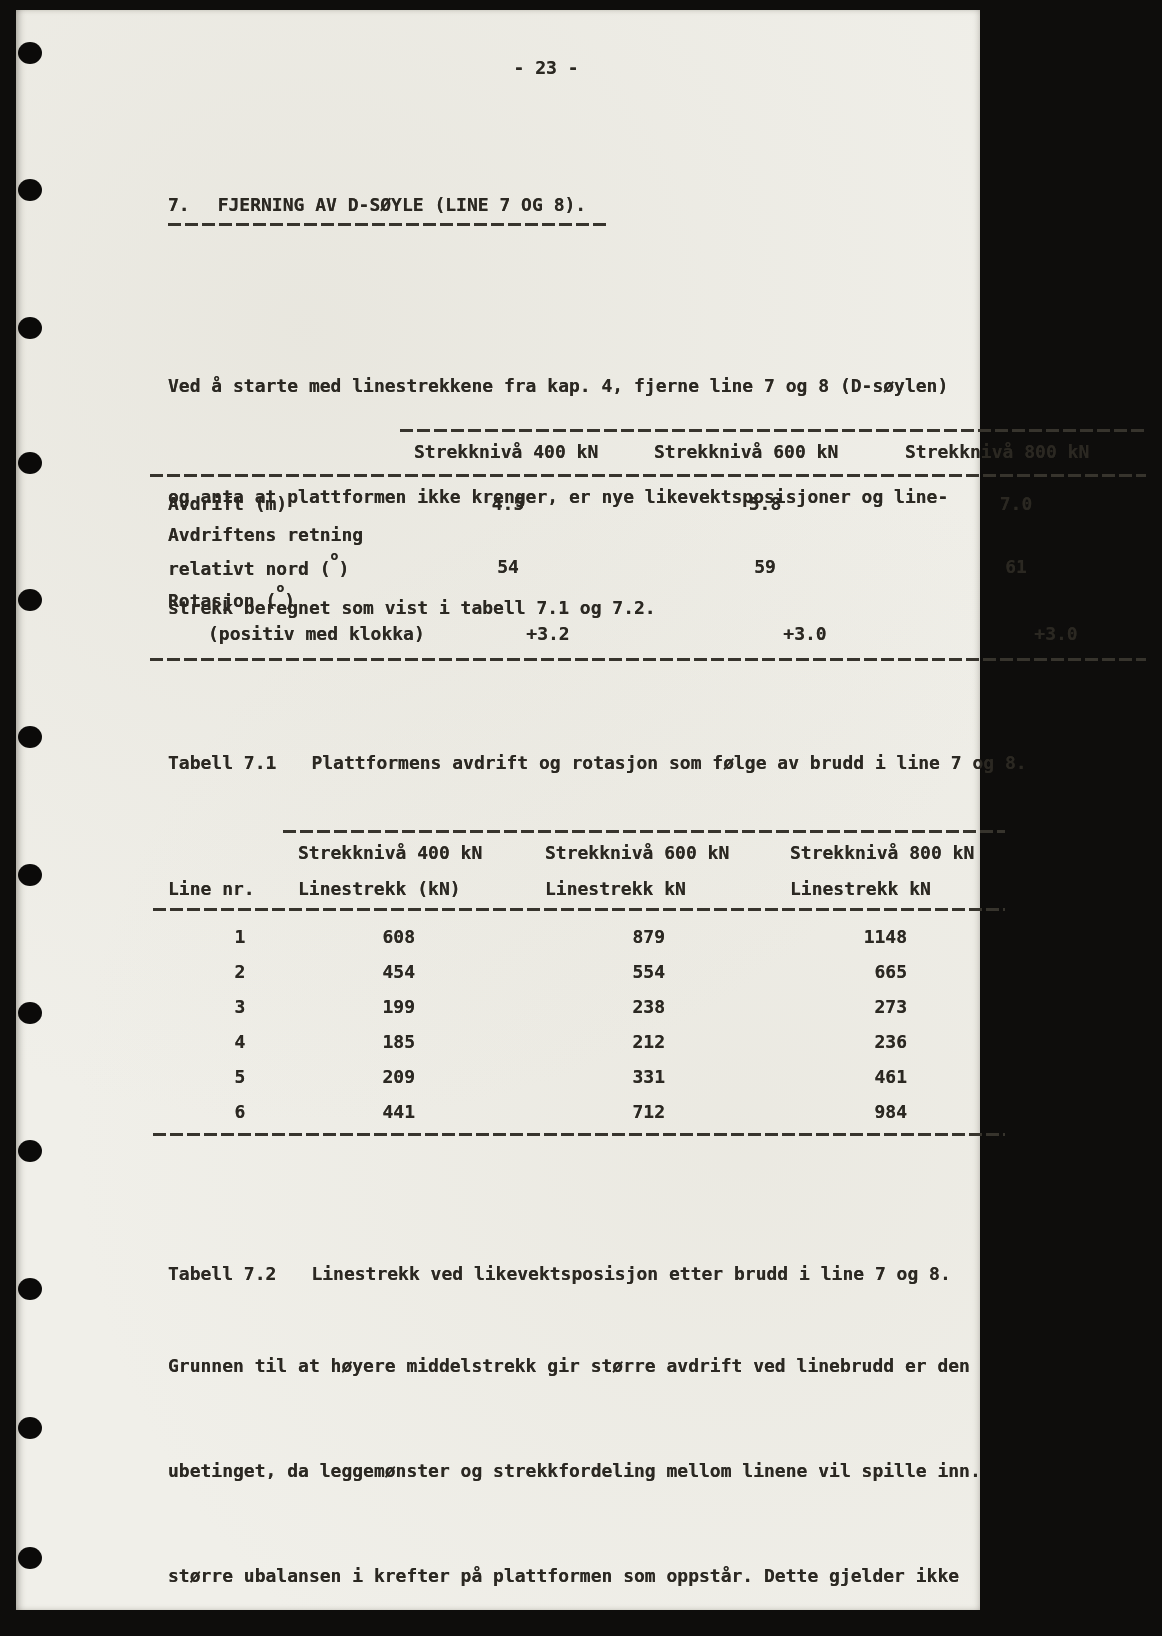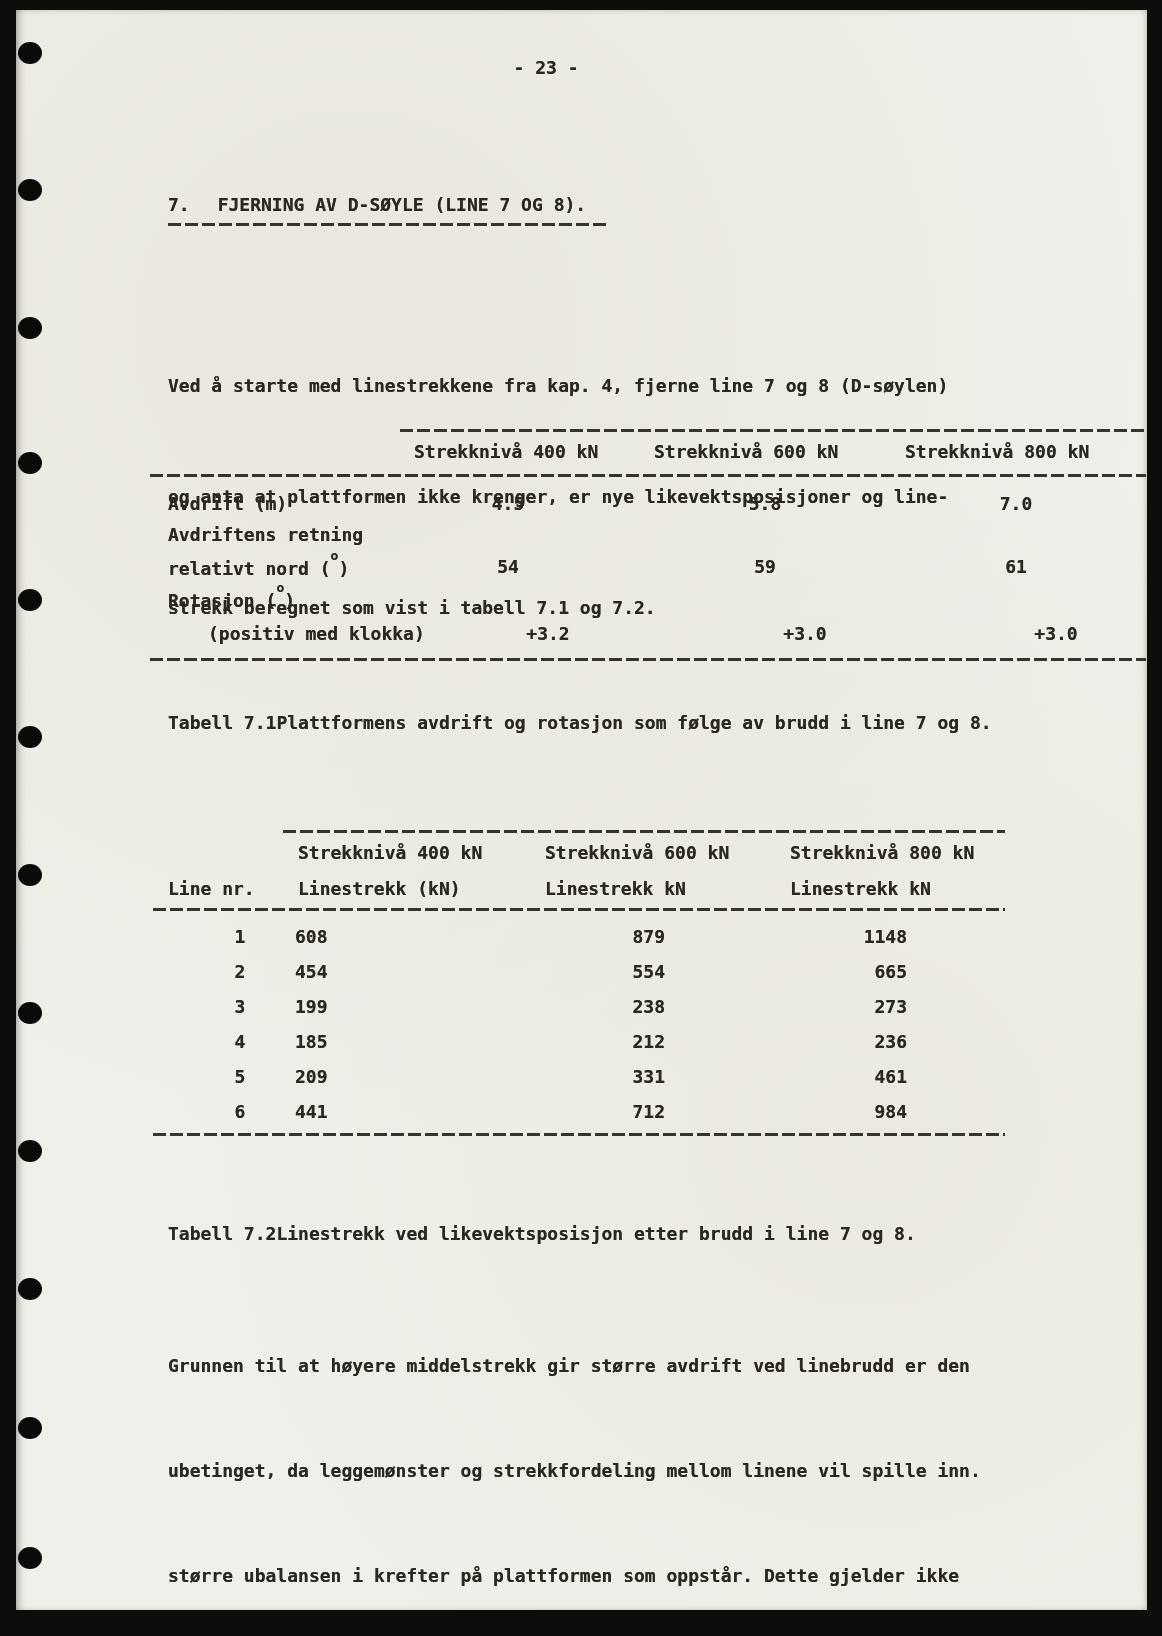--- a/index.html
+++ b/index.html
@@ -2,21 +2,21 @@
 <html><head>
 <meta charset="utf-8">
 <style>
   html,body{margin:0;padding:0;}
   body{
     width:1162px;height:1636px;position:relative;
     background:#0e0d0c;overflow:hidden;
     font-family:"DejaVu Sans Mono","Liberation Mono",monospace;
   }
   .paper{
-    position:absolute;left:16px;top:10px;width:1131px;height:1600px;
+    position:absolute;left:16px;top:10px;width:964px;height:1600px;
     background:#f0efe9;
     background-image:
       radial-gradient(circle at 30% 20%, rgba(210,206,192,.25), transparent 55%),
       radial-gradient(circle at 75% 70%, rgba(214,210,196,.2), transparent 50%);
     box-shadow:inset 5px 0 8px -4px rgba(60,55,45,.55), inset -4px 0 7px -4px rgba(60,55,45,.35);
     color:#2b2822;
     font-weight:bold;
     font-size:18px;
   }
   .hole{
@@ -28,21 +28,21 @@
   .rule{
     position:absolute;height:3px;
     background-image:repeating-linear-gradient(90deg,#37342d 0 13px,rgba(0,0,0,0) 13px 17px);
   }
   .pagenum{left:455px;top:47px;width:150px;text-align:center;}
   .heading{left:152px;top:184px;display:flex;gap:28px;}
   .head-rule{left:152px;top:213px;width:442px;}
   .para{line-height:37px;}
   .para1{left:152px;top:283px;}
   .para2{left:152px;top:1268px;line-height:35px;}
-  .caption{display:flex;}
+  .caption{display:flex;gap:35px;margin-top:40px;}
   
   .t1-line-top{left:384px;top:419px;width:746px;}
   .t1-line-mid{left:134px;top:464px;width:996px;}
   .t1-line-bot{left:134px;top:648px;width:996px;}
   .t1h0{left:398px;top:431px;}
   .t1h1{left:638px;top:431px;}
   .t1h2{left:889px;top:431px;}
   .t1-val{width:140px;text-align:center;}
   .t1v0{left:422px;}
   .t1v1{left:679px;}
@@ -59,21 +59,21 @@
   .t2-line-mid{left:137px;top:898px;width:852px;}
   .t2-line-bot{left:137px;top:1123px;width:852px;}
   .t2h0{left:282px;top:832px;}
   .t2h1{left:529px;top:832px;}
   .t2h2{left:774px;top:832px;}
   .t2s0{left:152px;top:868px;}
   .t2s1{left:282px;top:868px;}
   .t2s2{left:529px;top:868px;}
   .t2s3{left:774px;top:868px;}
   .c-nr{left:194px;width:60px;text-align:center;}
-  .c-v1{left:279px;width:120px;}
+  .c-v1{left:279px;width:120px;text-align:right;}
   .c-v2{left:529px;width:120px;text-align:right;}
   .c-v3{left:771px;width:120px;text-align:right;}
   .r0{top:916px;}.r1{top:951px;}.r2{top:986px;}
   .r3{top:1021px;}.r4{top:1056px;}.r5{top:1091px;}
   .cap2{left:152px;top:1213px;}
 </style>
 </head>
 <body>
 
 <div class="paper">

